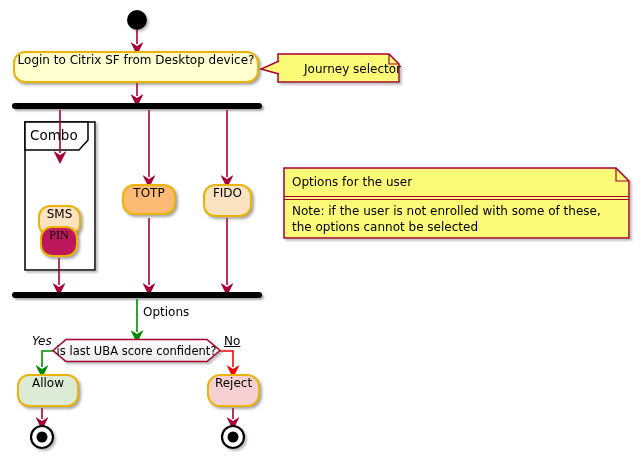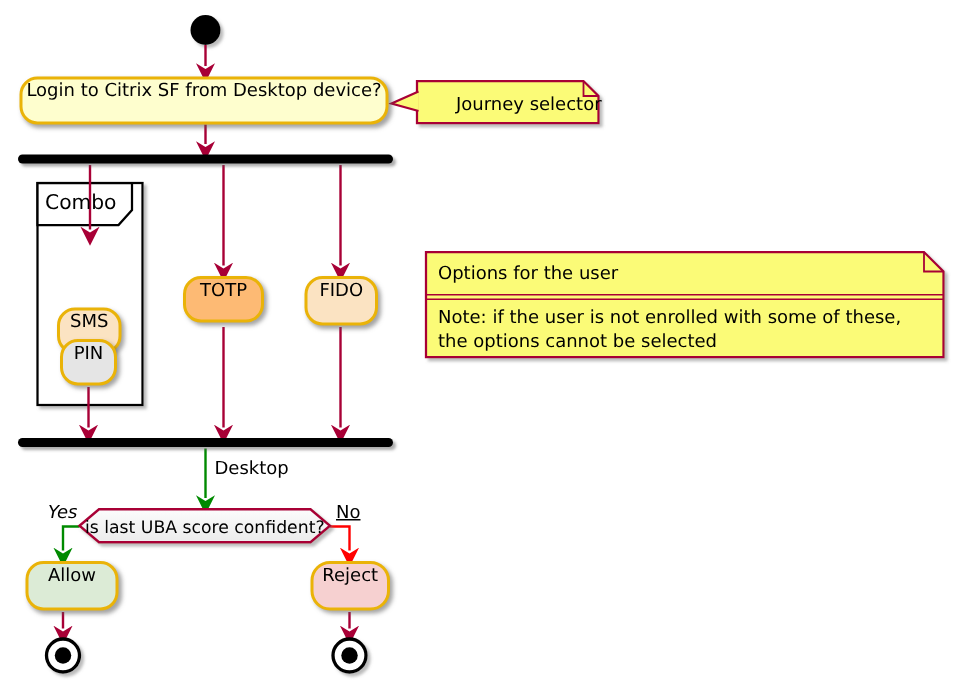--- a/index.html
+++ b/index.html
@@ -95,21 +95,21 @@
   <div class="bar" style="left:12px;top:292px;width:250px;height:6px;"></div>
 
   <div class="activity" style="left:13px;top:51px;width:246px;height:32px;background:#FEFECE;">
     <span>Login to Citrix SF from Desktop device?</span>
   </div>
 
   <div class="activity" style="left:38px;top:160px;width:43px;height:31px;background:#FBE3C2;margin-top:45px;">
     <span>SMS</span>
   </div>
 
-  <div class="activity" style="left:40px;top:226px;width:38px;height:31px;background:#e5e5e5;">
+  <div class="activity" style="left:40px;top:226px;width:38px;height:31px;background:#be185d;font-family:Liberation Serif, serif;">
     <span>PIN</span>
   </div>
 
   <div class="activity" style="left:122px;top:184px;width:54px;height:31px;background:#fdba74;">
     <span>TOTP</span>
   </div>
 
   <div class="activity" style="left:203px;top:184px;width:49px;height:33px;background:#FBE3C2;">
     <span>FIDO</span>
   </div>
@@ -123,19 +123,19 @@
   </div>
 
   <div class="lbl" style="left:30px;top:128px;font-size:13.5px;">Combo</div>
 
   <div class="note-text" style="left:274px;top:61px;margin-left:30px;">Journey selector</div>
 
   <div class="note-text" style="left:292px;top:174px;">Options for the user</div>
   <div class="note-text" style="left:292px;top:203px;">Note: if the user is not enrolled with some of these,</div>
   <div class="note-text" style="left:292px;top:219px;">the options cannot be selected</div>
 
-  <div class="lbl" style="left:143px;top:305px;">Desktop</div>
+  <div class="lbl" style="left:143px;top:305px;">Options</div>
   <div class="lbl" style="left:32px;top:334px;font-style:italic;">Yes</div>
   <div class="lbl" style="left:224px;top:334px;text-decoration:underline;">No</div>
 
   <div class="decision-lbl" style="left:53px;top:340px;width:167px;height:21px;">is last UBA score confident?</div>
 
 </div>
 
 </body></html>

